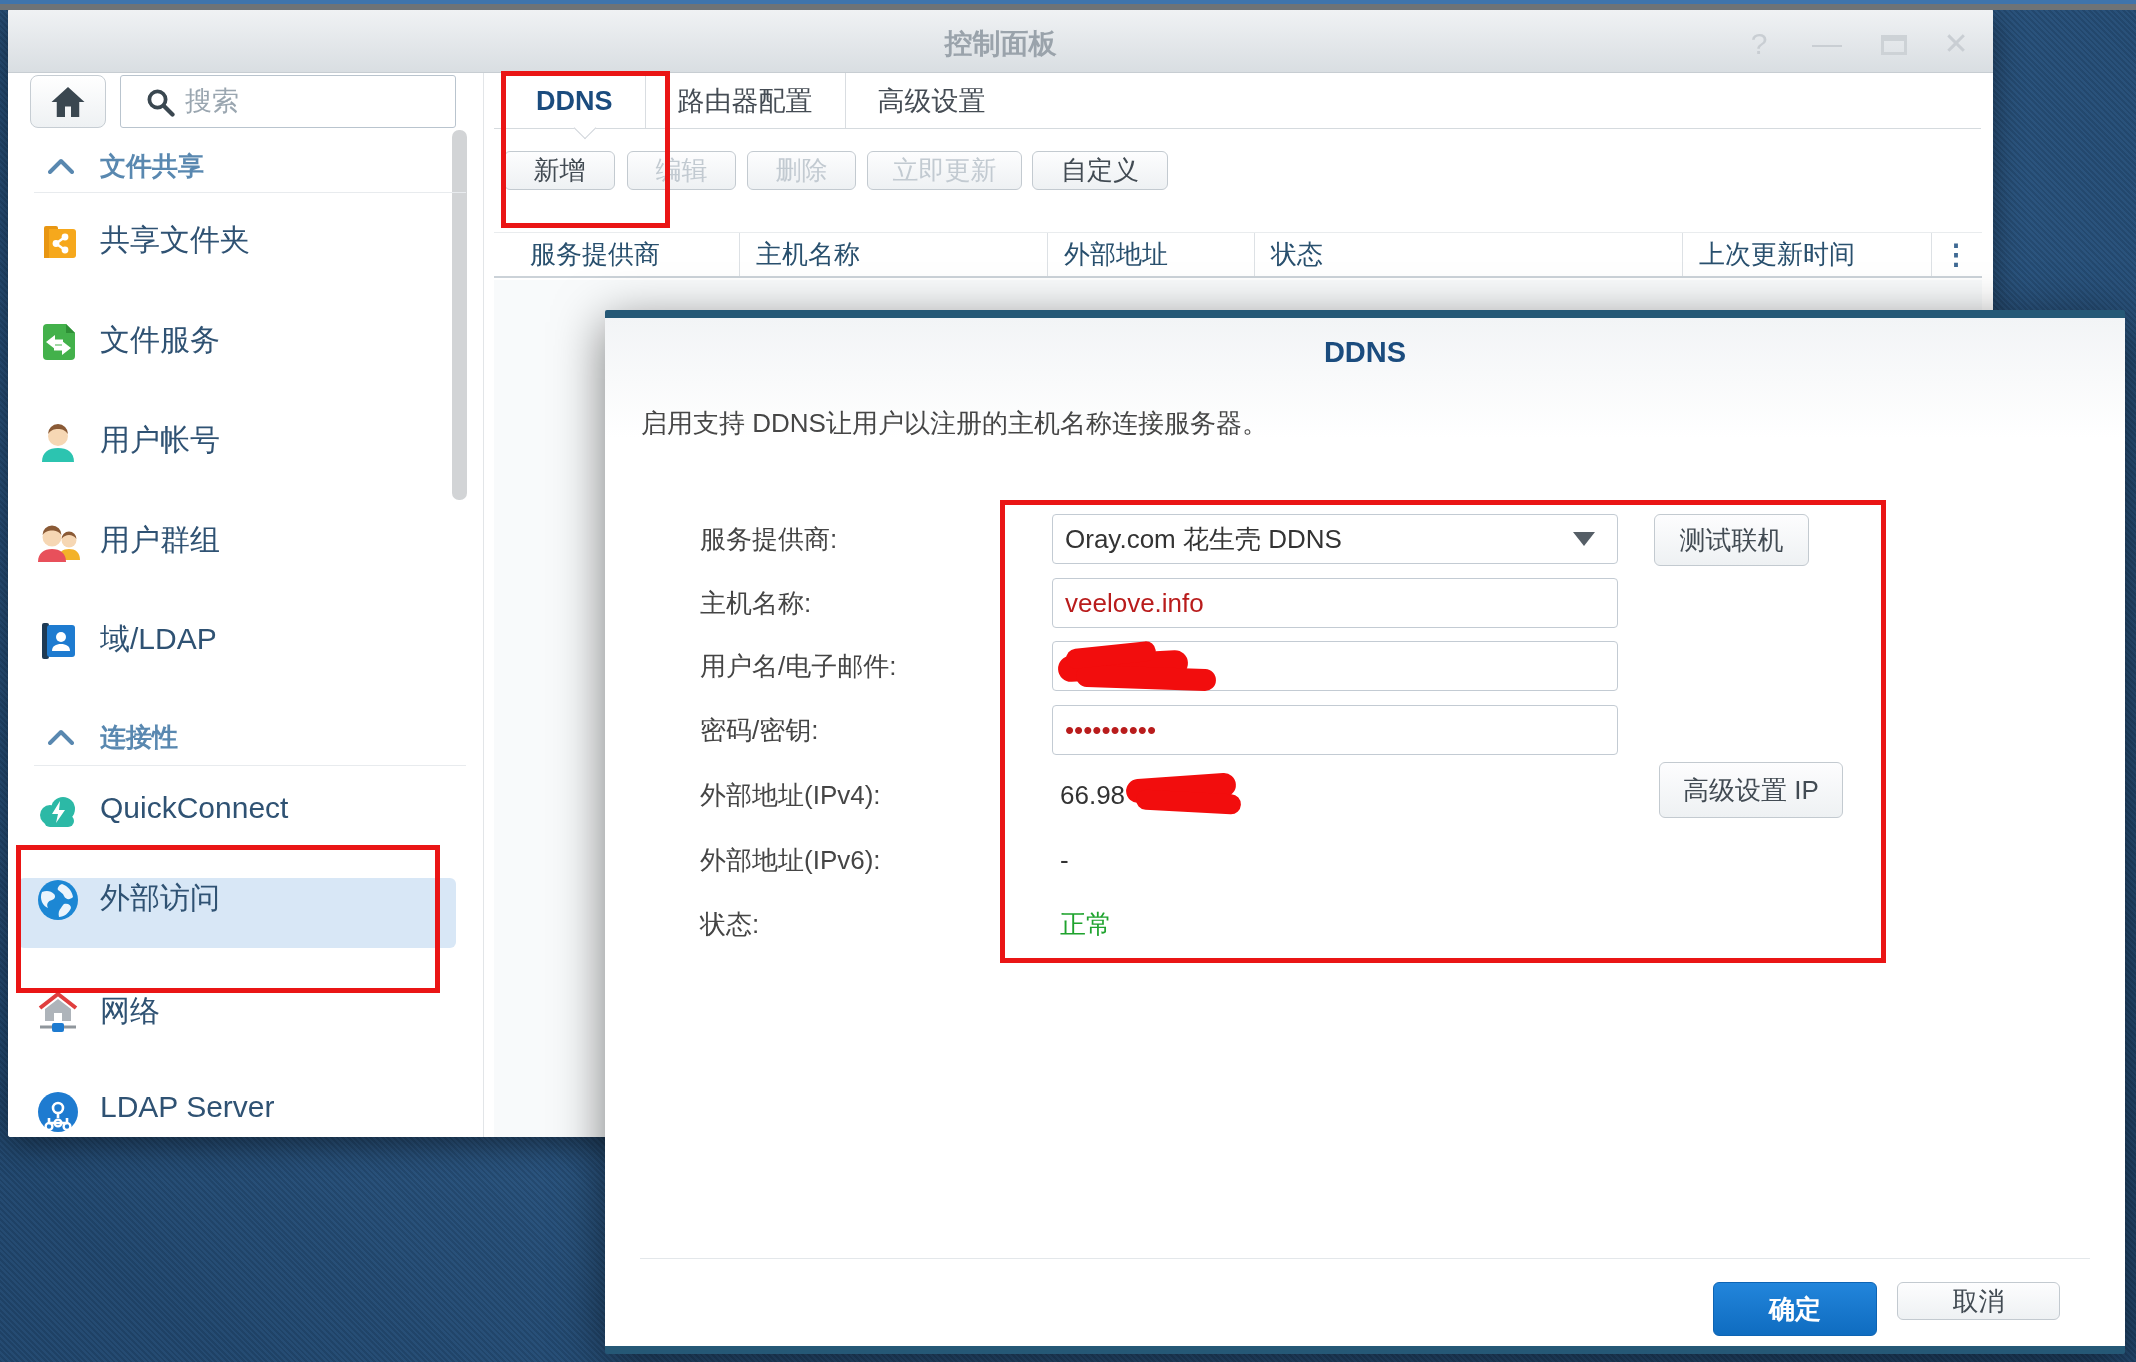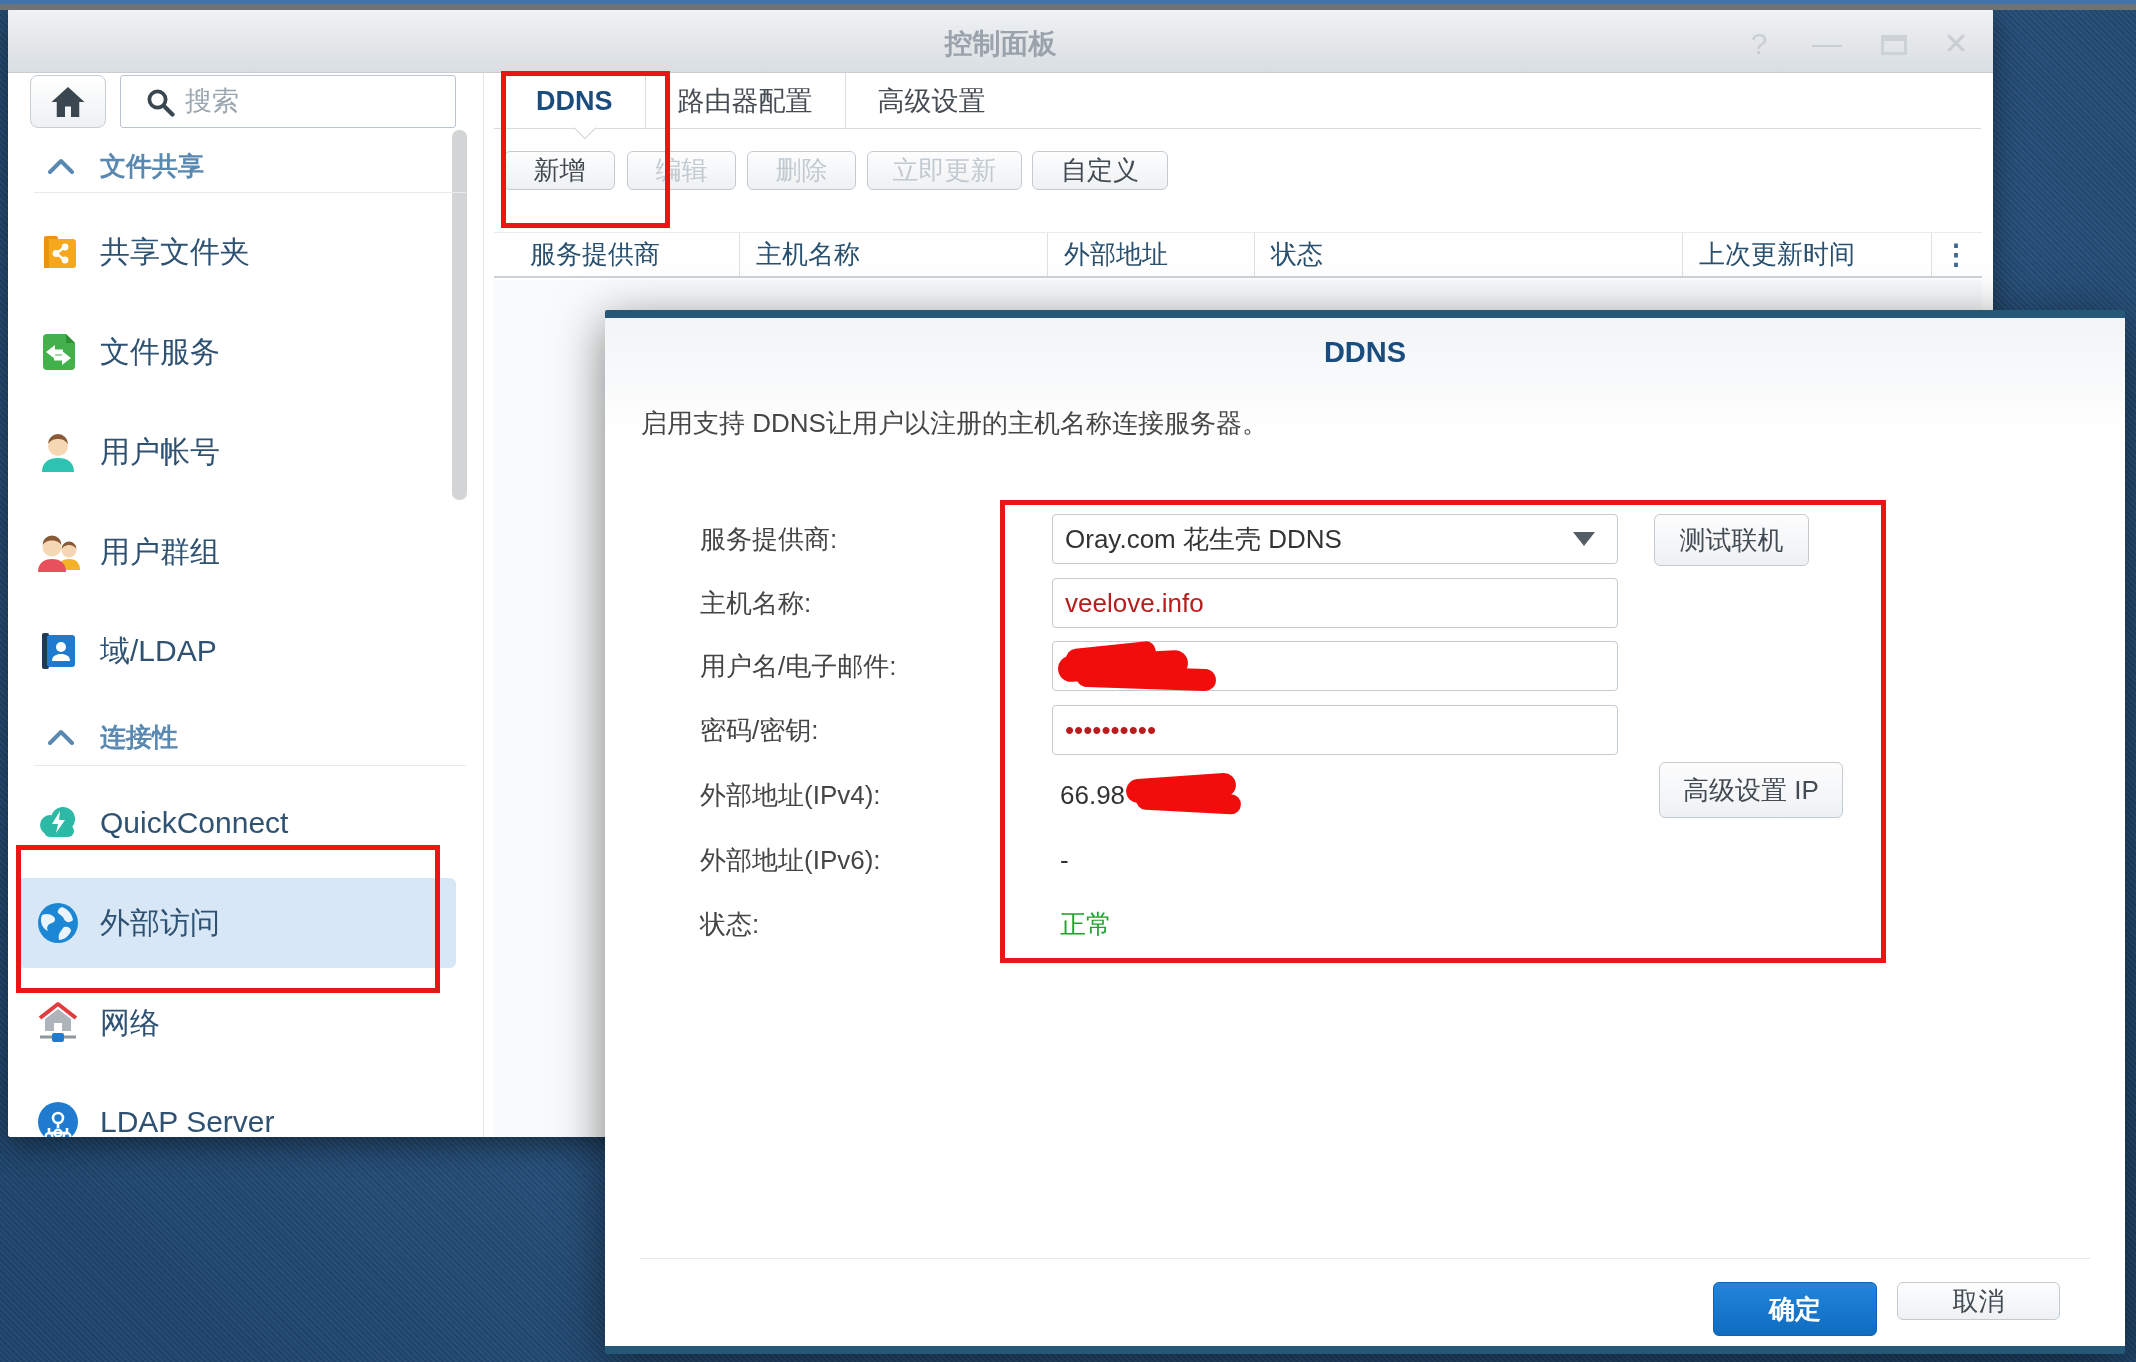--- a/index.html
+++ b/index.html
@@ -35,21 +35,21 @@
   .searchbox input { border:none; outline:none; font-size:27px; color:#5b6770; width:250px; margin-left:10px;
                      font-family:"Liberation Sans", sans-serif; background:transparent; }
   .searchbox input::placeholder { color:#9aa6b0; }
   .scroll-thumb { left:444px; top:57px; width:15px; height:370px; background:#d2d4d6; border-radius:7px; }
 
   .sec-head { left:0; width:460px; height:36px; display:flex; align-items:center; cursor:pointer; }
   .sec-head .chev { margin-left:40px; }
   .sec-head .lbl { margin-left:26px; font-size:26px; font-weight:bold; color:#5988b0; }
   .sec-div { left:26px; width:432px; height:1px; background:#e8ebee; }
 
-  .side-item { left:10px; width:438px; height:64px; display:flex; align-items:center; cursor:pointer; border-radius:6px; }
+  .side-item { left:10px; width:438px; height:64px; display:flex; cursor:pointer; border-radius:6px; }
   .side-item.selected { background:#d8e7f6; }
   .side-item .ic { width:44px; height:44px; margin-left:18px; flex:none; }
   .side-item .lbl { margin-left:20px; font-size:30px; color:#2f5273; white-space:nowrap; }
 
   
   .content { left:476px; top:64px; right:0; bottom:0; background:#fff; }
   .tabs { left:20px; top:0; height:56px; display:flex; }
   .tab { height:56px; padding:0 32px; display:flex; align-items:center; font-size:27px; color:#454c54;
          border-right:1px solid #d9dde1; cursor:pointer; }
   .tab:last-child { border-right:none; }
@@ -227,21 +227,21 @@
         <svg width="44" height="44" viewBox="0 0 44 44">
             <circle cx="14" cy="24" r="10" fill="#2cb9a6"></circle>
             <circle cx="27" cy="18" r="12" fill="#2cb9a6"></circle>
             <rect x="8" y="24" width="30" height="12" rx="6" fill="#2cb9a6"></rect>
             <path d="M24 10 L16 23 L22 23 L20 32 L29 19 L23 19 Z" fill="#fff"></path>
           </svg>
       </span>
       <span class="lbl">QuickConnect</span>
     </div>
 
-    <div class="abs side-item selected" style="top:805px; height:90px">
+    <div class="abs side-item selected" style="top:805px; height:70px">
       <span class="ic">
         <svg width="44" height="44" viewBox="0 0 44 44">
             <circle cx="22" cy="22" r="20" fill="#1c87d4"></circle>
             <path d="M6 14 c5-2 9-1 12 2 c2 2 1 5-2 6 c-4 1-6 4-4 8 c-5-2-9-9-6-16 Z" fill="#eaf4fc"></path>
             <path d="M26 6 c6 2 10 7 11 13 c-3 3-7 3-9-1 c-1-3-4-4-6-6 c-1-2 1-5 4-6 Z" fill="#eaf4fc"></path>
             <path d="M28 26 c4-1 7 1 7 4 c-2 5-7 9-12 9 c-1-4 0-7 2-9 c1-2 2-3 3-4 Z" fill="#eaf4fc"></path>
           </svg>
       </span>
       <span class="lbl">外部访问</span>
     </div>

